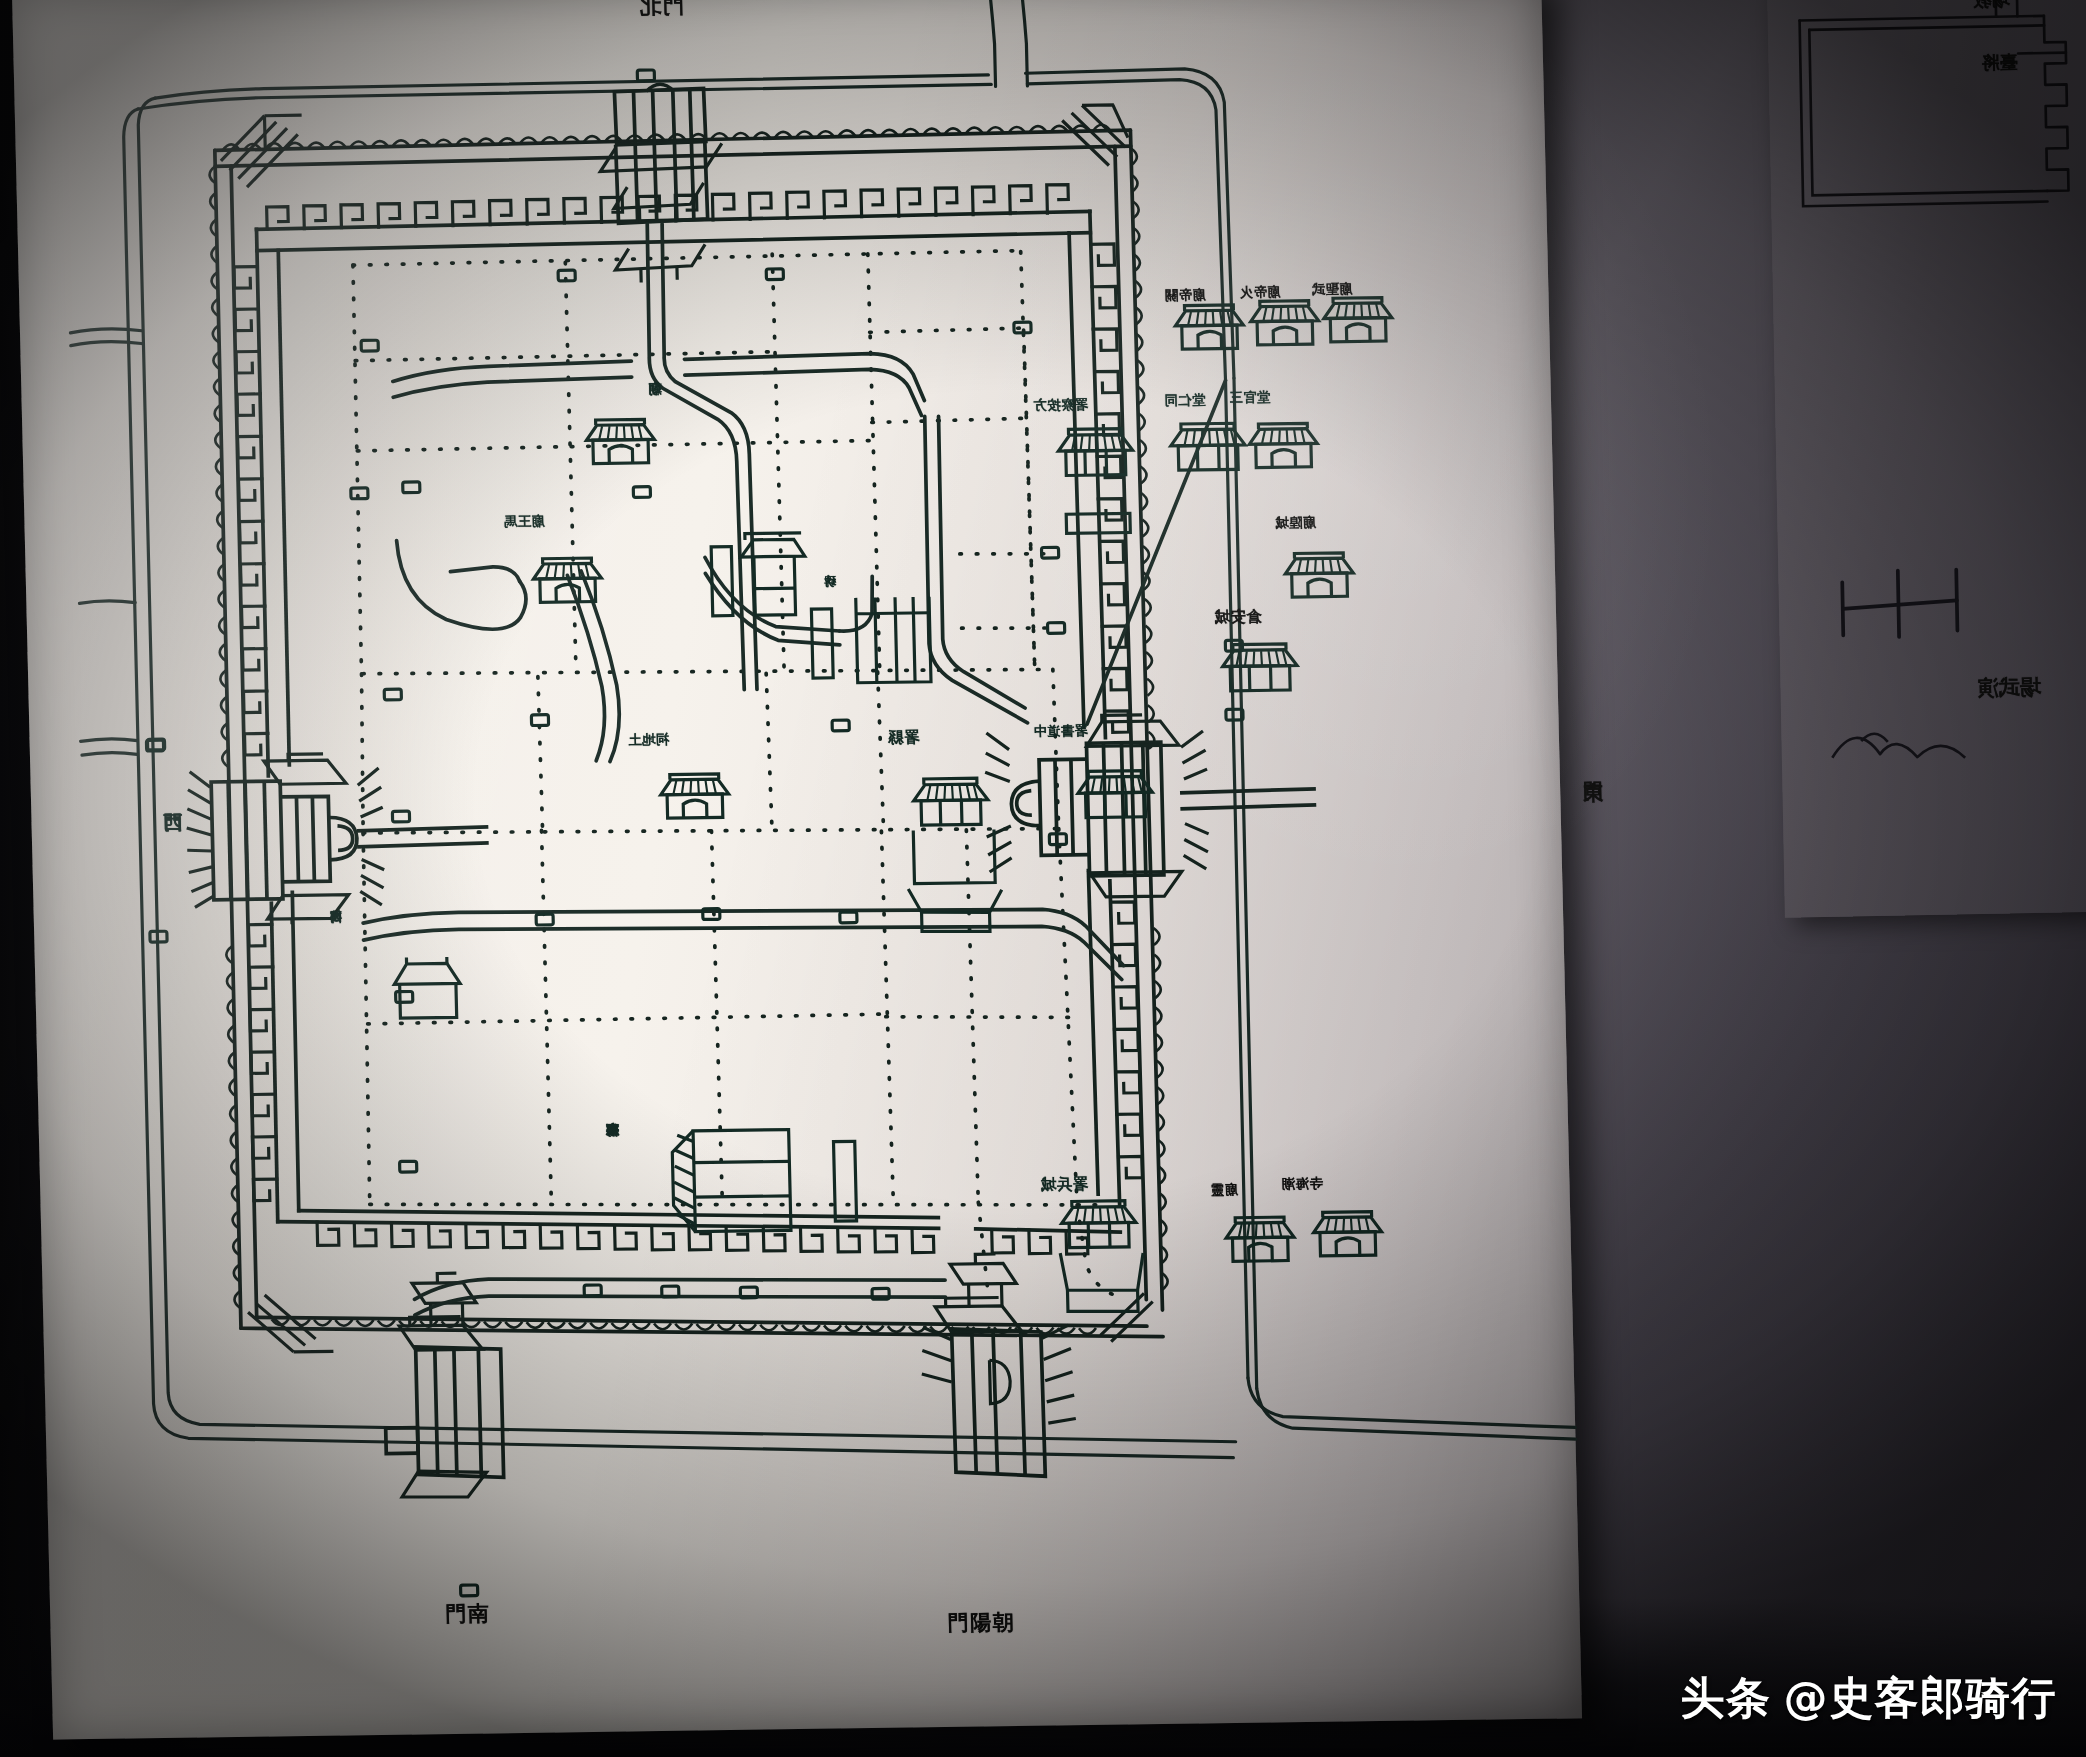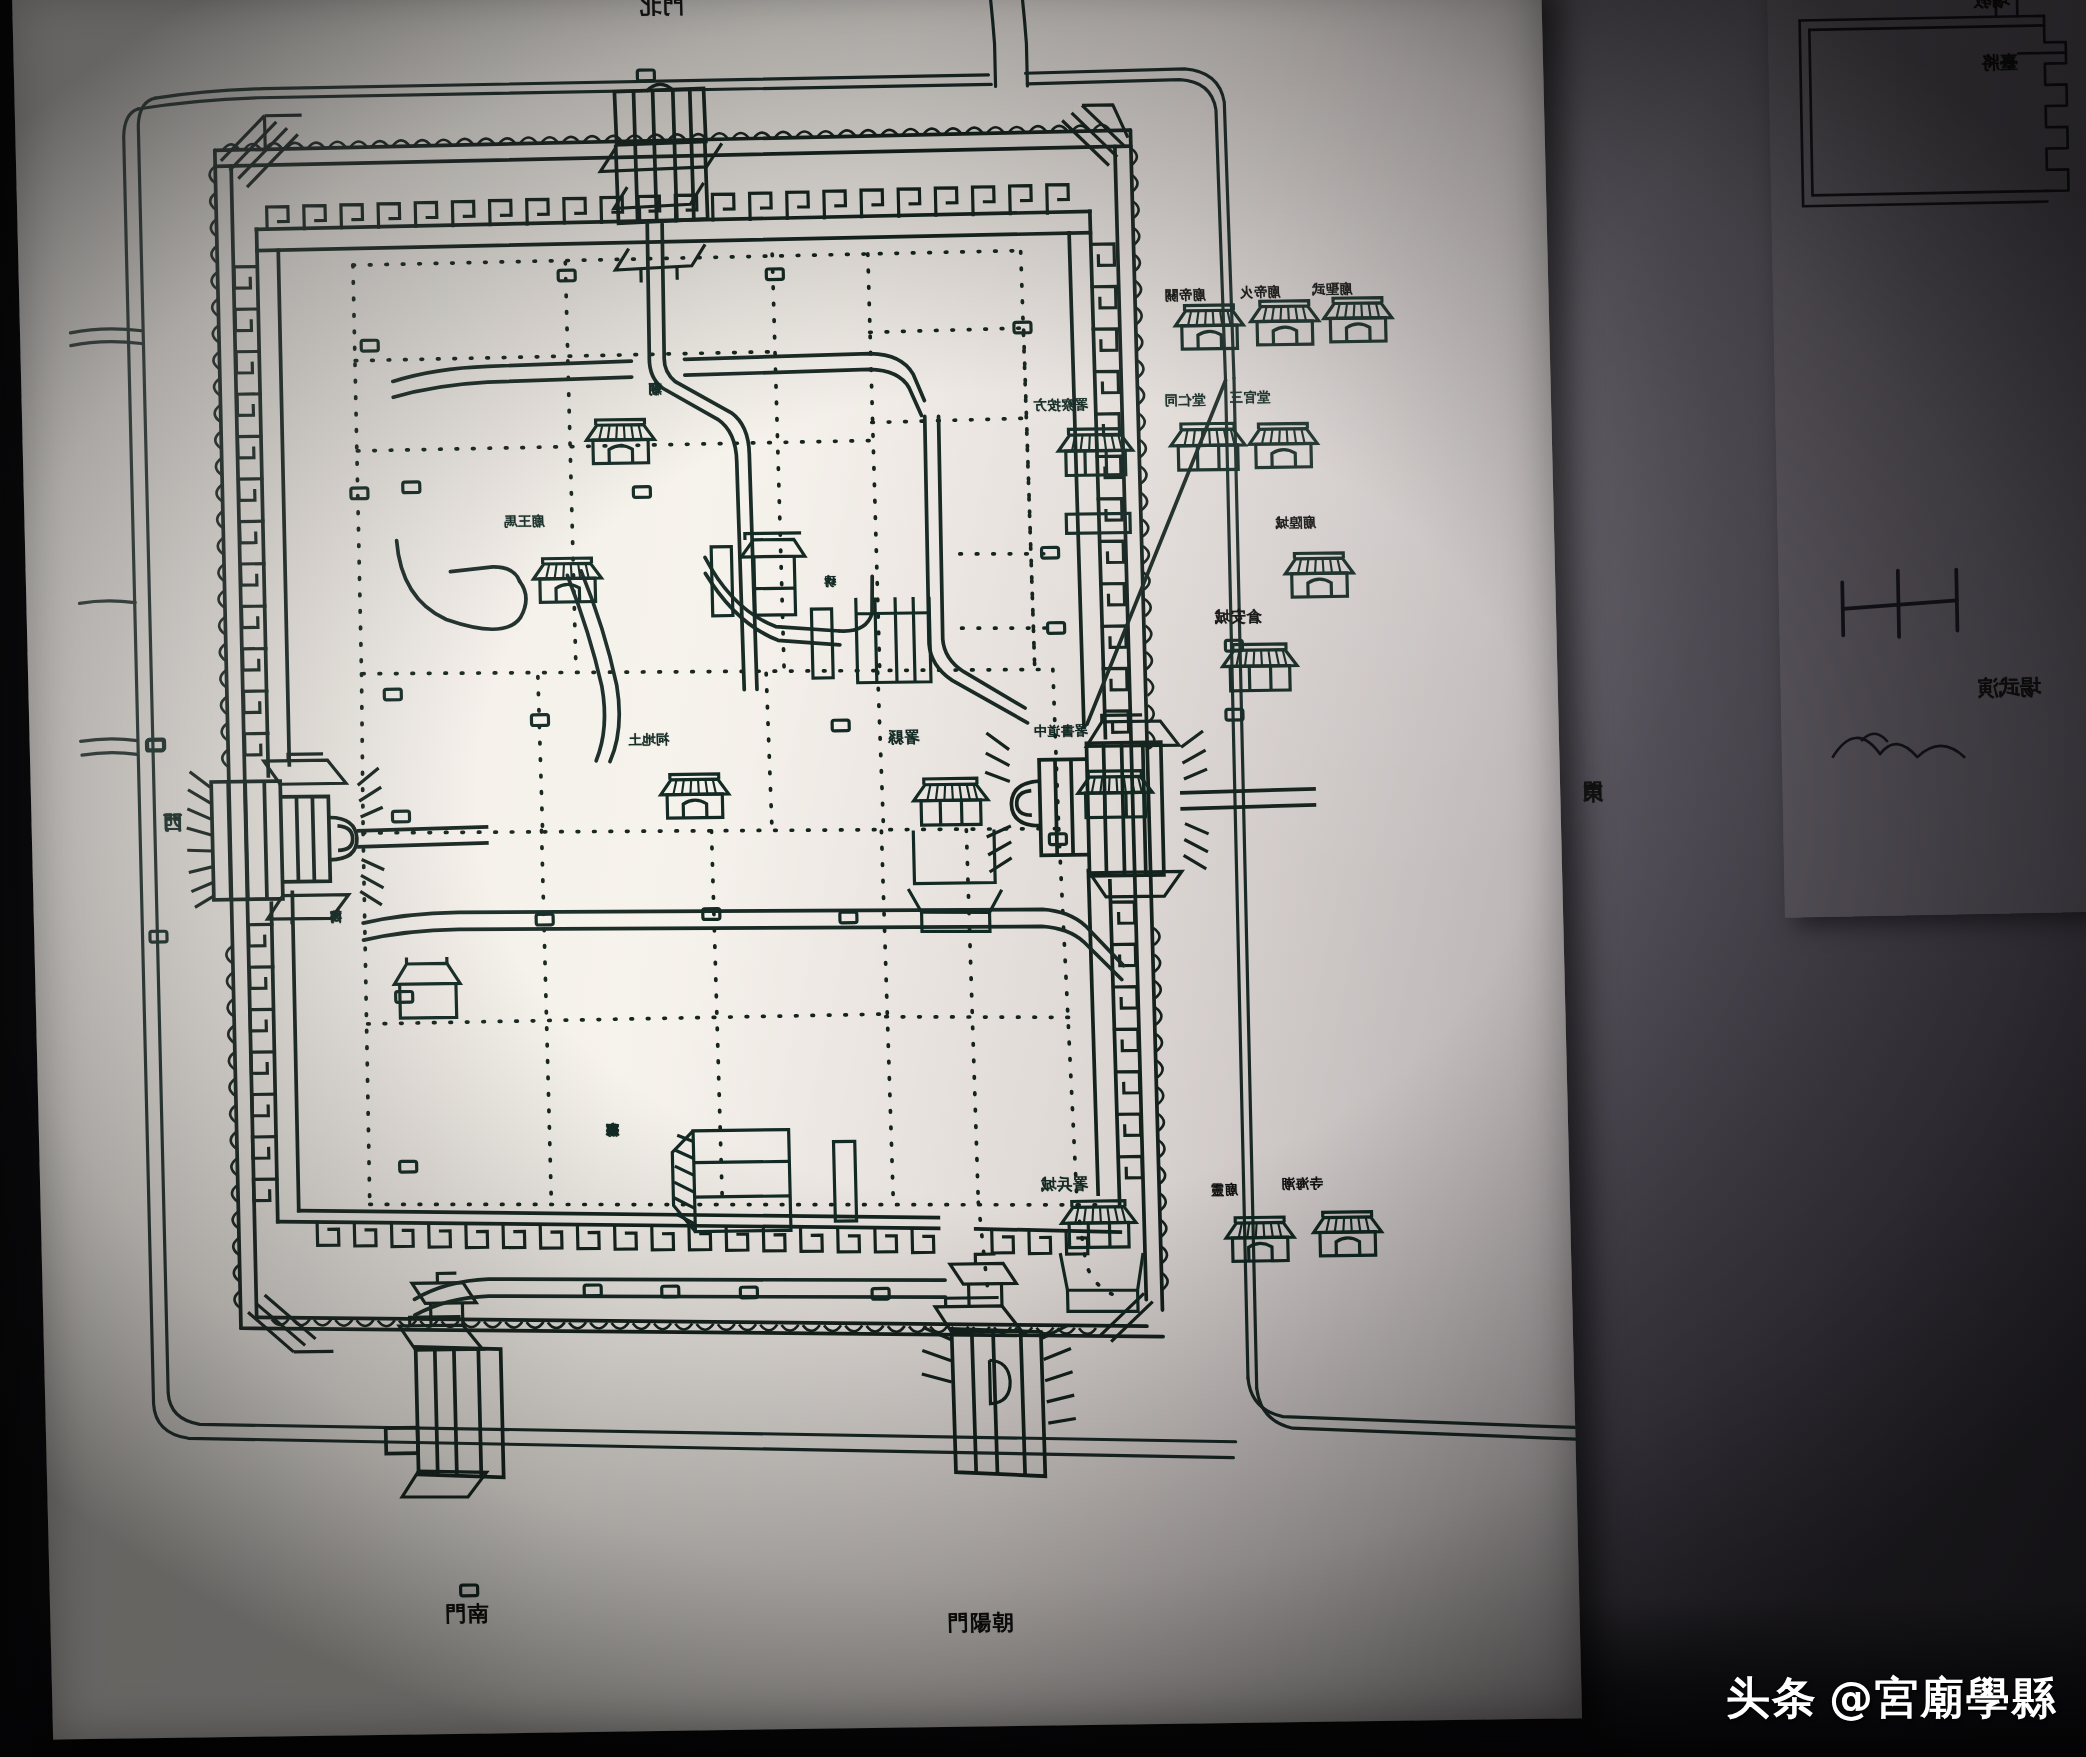--- a/index.html
+++ b/index.html
@@ -760,16 +760,16 @@
     <div class="lbl ink bldg-lbl sm flip" style="left:1241px;top:1201px;">寺海潮</div>
 
     <div id="panel-sheen"></div>
 
   </div>
 
   <div id="glare"></div>
   <div id="vignette"></div>
 
   <div id="wm">
-    <span class="tt">头条</span><span>@宮廟學縣</span>
+    <span class="tt">头条</span><span>@史客郎骑行</span>
   </div>
 </div>
 
 
 </body></html>

